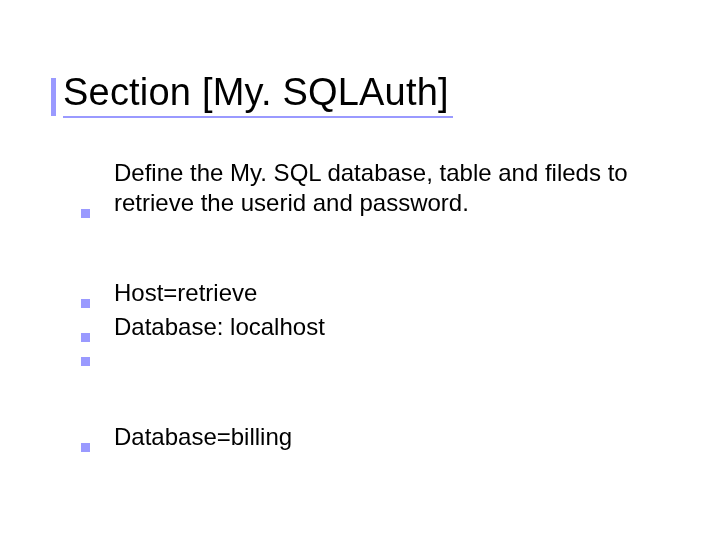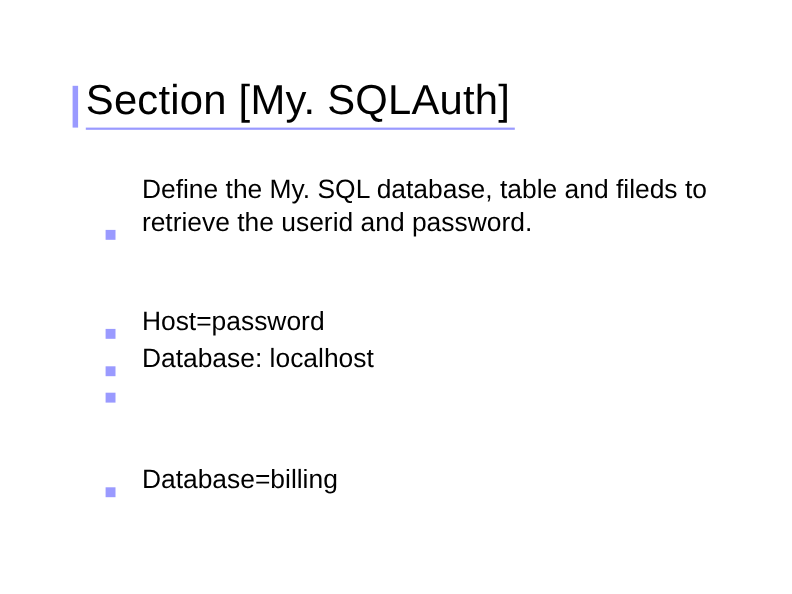--- a/index.html
+++ b/index.html
@@ -10,21 +10,21 @@
     background: #ffffff;
     font-family: Verdana, Geneva, sans-serif;
     overflow: hidden;
     color: #000;
   }
   .slide {
     position: relative;
     width: 720px;
     height: 524px;
     box-sizing: border-box;
-    padding: 72px 50px 0 68px;
+    padding: 72px 50px 0 53px;
   }
   .title-wrap {
     position: relative;
     margin-left: 10px;
     margin-bottom: 40px;
   }
   .title-accent {
     position: absolute;
     left: -12px;
     top: 6px;
@@ -84,21 +84,21 @@
 
     <div class="bullet-row">
       <div class="bullet-marker"></div>
       <div class="bullet-text">Define the My. SQL database, table and fileds to retrieve the userid and password.</div>
     </div>
 
     <div class="gap"></div>
 
     <div class="bullet-row">
       <div class="bullet-marker"></div>
-      <div class="bullet-text">Host=password</div>
+      <div class="bullet-text">Host=retrieve</div>
     </div>
 
     <div class="bullet-row">
       <div class="bullet-marker"></div>
       <div class="bullet-text">Database: localhost</div>
     </div>
 
     <div class="bullet-row">
       <div class="bullet-marker"></div>
     </div>

